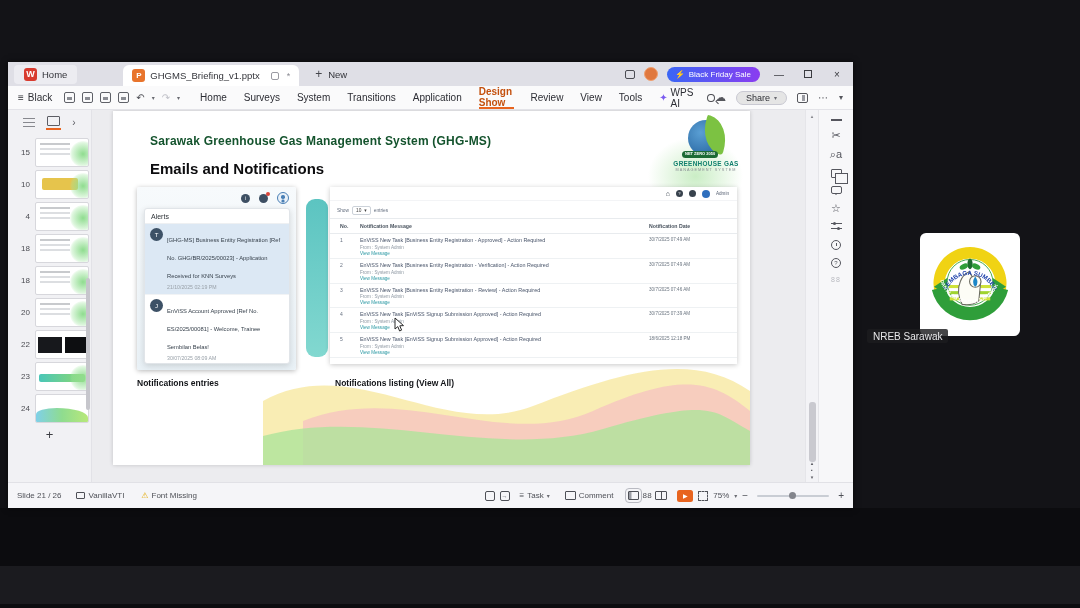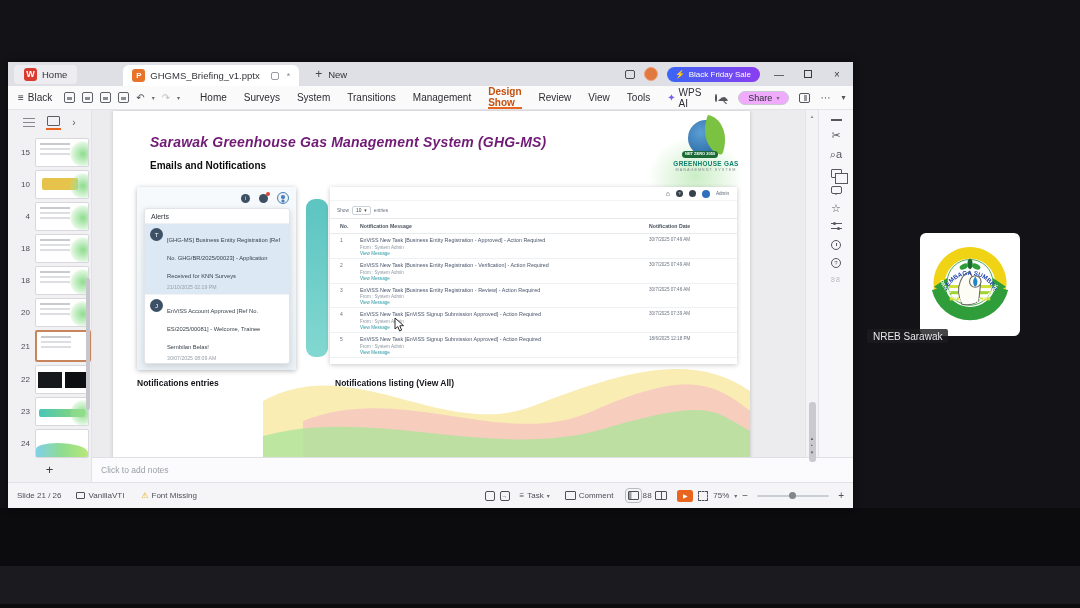--- a/index.html
+++ b/index.html
@@ -39,21 +39,21 @@
   .undo { font-size:10px; color:#4c4d54; } .redo { font-size:10px; color:#c0c1c8; }
   .mini-caret { font-size:6px; color:#6a6b72; }
   .menus { display:flex; align-items:center; gap:17px; margin-left:20px; height:100%; }
   .mi { font-size:10px; color:#2c2d34; display:flex; align-items:center; height:100%; }
   .mi.active { color:#c4500e; font-weight:bold; border-bottom:2px solid #e8641f; }
   .ai-spark { color:#7b5cf0; font-size:10px; margin-right:3px; }
   .search-ic { width:8px; height:8px; border:1.3px solid #4c4d54; border-radius:50%; position:relative; margin-left:14px; }
   .search-ic::after { content:""; position:absolute; left:7px; top:7px; width:4px; height:1.3px; background:#4c4d54; transform:rotate(45deg); }
   .rb-right { margin-left:auto; display:flex; align-items:center; gap:10px; }
   .cloud { font-size:11px; color:#55565c; }
-  .share-btn { border:1px solid #c9c9d2; border-radius:9px; padding:1px 9px; font-size:9px; color:#2e2f35; background:#f0abfc; display:flex; gap:4px; align-items:center;justify-content:center; }
+  .share-btn { border:1px solid #c9c9d2; border-radius:9px; padding:1px 9px; font-size:9px; color:#2e2f35; background:#e5e5e5; display:flex; gap:4px; align-items:center;justify-content:center; }
   .panel-ic { width:11px; height:10px; border:1.1px solid #55565c; border-radius:2px; position:relative; }
   .panel-ic::after { content:""; position:absolute; right:2px; top:1px; bottom:1px; width:3px; background:#9a9ba2; }
   .dots { font-size:10px; color:#55565c; letter-spacing:1px; }
   .chev-dn { font-size:8px; color:#55565c; }
 
   
   .body { flex:1; display:flex; min-height:0; }
   .thumbs { width:84px; background:#f1f1f4; border-right:1px solid #e2e2e7; display:flex; flex-direction:column; position:relative; flex:none; }
   .t-tools { height:25px; display:flex; align-items:center; justify-content:center; gap:11px; flex:none; }
   .ov-ic { width:12px; height:10px; background:linear-gradient(#6d6e75 1.5px,transparent 1.5px) 0 0/100% 4px; opacity:.8; }
@@ -74,22 +74,22 @@
   .t24 .tmini::before { content:""; position:absolute; left:0; bottom:-2px; right:0; height:16px; background:linear-gradient(90deg,#7fd0e8,#8fdc8f,#b8e87a); border-radius:40% 60% 0 0; }
   .pscroll { position:absolute; right:1px; top:168px; width:4px; height:132px; background:#c6c6cc; border-radius:2px; }
   .addslide { margin-top:4px; text-align:center; font-size:13px; color:#3c3d42; flex:none; }
 
   .rightcol { flex:1; display:flex; flex-direction:column; min-width:0; }
   .canvasrow { flex:1; display:flex; min-height:0; }
   .canvas { flex:1; background:#ececef; position:relative; overflow:hidden; }
 
   
   .slide { position:absolute; left:21px; top:1px; width:637px; height:354px; background:#fff; box-shadow:0 0 4px rgba(0,0,0,.18); overflow:hidden; }
-  .s-title { position:absolute; left:37px; top:23px; font-size:14px; font-weight:bold; color:#701a75; letter-spacing:.2px;font-style:italic; }
-  .s-sub { position:absolute; left:37px; top:49px; font-size:10px; font-weight:bold; color:#0d0d0f; }
+  .s-title { position:absolute; left:37px; top:23px; font-size:12px; font-weight:bold; color:#14532d; letter-spacing:.2px; }
+  .s-sub { position:absolute; left:37px; top:49px; font-size:15px; font-weight:bold; color:#0d0d0f; }
   .blob-ring { position:absolute; left:68px; top:78px; width:112px; height:112px; border-radius:50%; border:13px solid rgba(150,226,236,.35); }
   .blob-green { position:absolute; left:535px; top:26px; width:95px; height:78px; background:radial-gradient(closest-side,rgba(150,220,140,.5),transparent); }
   .teal-bar { position:absolute; left:193px; top:88px; width:22px; height:158px; border-radius:9px; background:linear-gradient(#5cc4c1,#82d8d0); }
   .waves { position:absolute; left:150px; top:200px; width:487px; height:154px; }
 
   .s-logo { position:absolute; left:558px; top:9px; width:70px; text-align:center; }
   .globe { width:36px; height:36px; border-radius:50%; margin:0 auto; position:relative;
            background:radial-gradient(circle at 35% 35%, #5a9fd4 0%, #2f6ea8 70%); overflow:visible; }
   .globe::after { content:""; position:absolute; right:-4px; top:-2px; width:26px; height:34px; background:#7cc242; border-radius:4% 90% 10% 90%; transform:rotate(18deg); }
   .globe-badge { position:absolute; left:-6px; bottom:-2px; background:#1c6b35; color:#fff; font-size:4px; line-height:1.1; padding:1.5px 3px; border-radius:4px; font-weight:bold; z-index:2; }
@@ -234,21 +234,21 @@
         <span class="undo">↶</span>
         <span class="mini-caret">▾</span>
         <span class="redo">↷</span>
         <span class="mini-caret">▾</span>
       </div>
       <div class="menus">
         <span class="mi">Home</span>
         <span class="mi">Surveys</span>
         <span class="mi">System</span>
         <span class="mi">Transitions</span>
-        <span class="mi">Management</span>
+        <span class="mi">Application</span>
         <span class="mi active">Design Show</span>
         <span class="mi">Review</span>
         <span class="mi">View</span>
         <span class="mi">Tools</span>
         <span class="mi">
             <span class="ai-spark">✦</span>
             <span>WPS AI</span>
           </span>
       </div>
       <span class="search-ic"></span>
@@ -292,24 +292,20 @@
             <span class="tmini gblob tlines"></span>
           </div>
         <div class="trow">
             <span class="tnum">18</span>
             <span class="tmini gblob tlines"></span>
           </div>
         <div class="trow">
             <span class="tnum">20</span>
             <span class="tmini gblob tlines"></span>
           </div>
-        <div class="trow sel">
-            <span class="tnum">21</span>
-            <span class="tmini tlines"></span>
-          </div>
         <div class="trow t22">
             <span class="tnum">22</span>
             <span class="tmini"></span>
           </div>
         <div class="trow t23">
             <span class="tnum">23</span>
             <span class="tmini gblob"></span>
           </div>
         <div class="trow t24">
             <span class="tnum">24</span>
@@ -461,23 +457,20 @@
             <span class="sb-shapes"></span>
             <span class="sb-bubble"></span>
             <span class="sb-ic">☆</span>
             <span class="sb-sliders"></span>
             <span class="sb-clock"></span>
             <span class="sb-q">?</span>
             <span class="sb-grid">88</span>
           </div>
         </div>
 
-        <div class="notes">
-          <span>Click to add notes</span>
-        </div>
       </div>
     </div>
 
     <div class="status">
       <span>Slide 21 / 26</span>
       <span class="st-theme">
         <span class="theme-ic"></span>
         <span>VanillaVTI</span>
       </span>
       <span class="st-warn">

